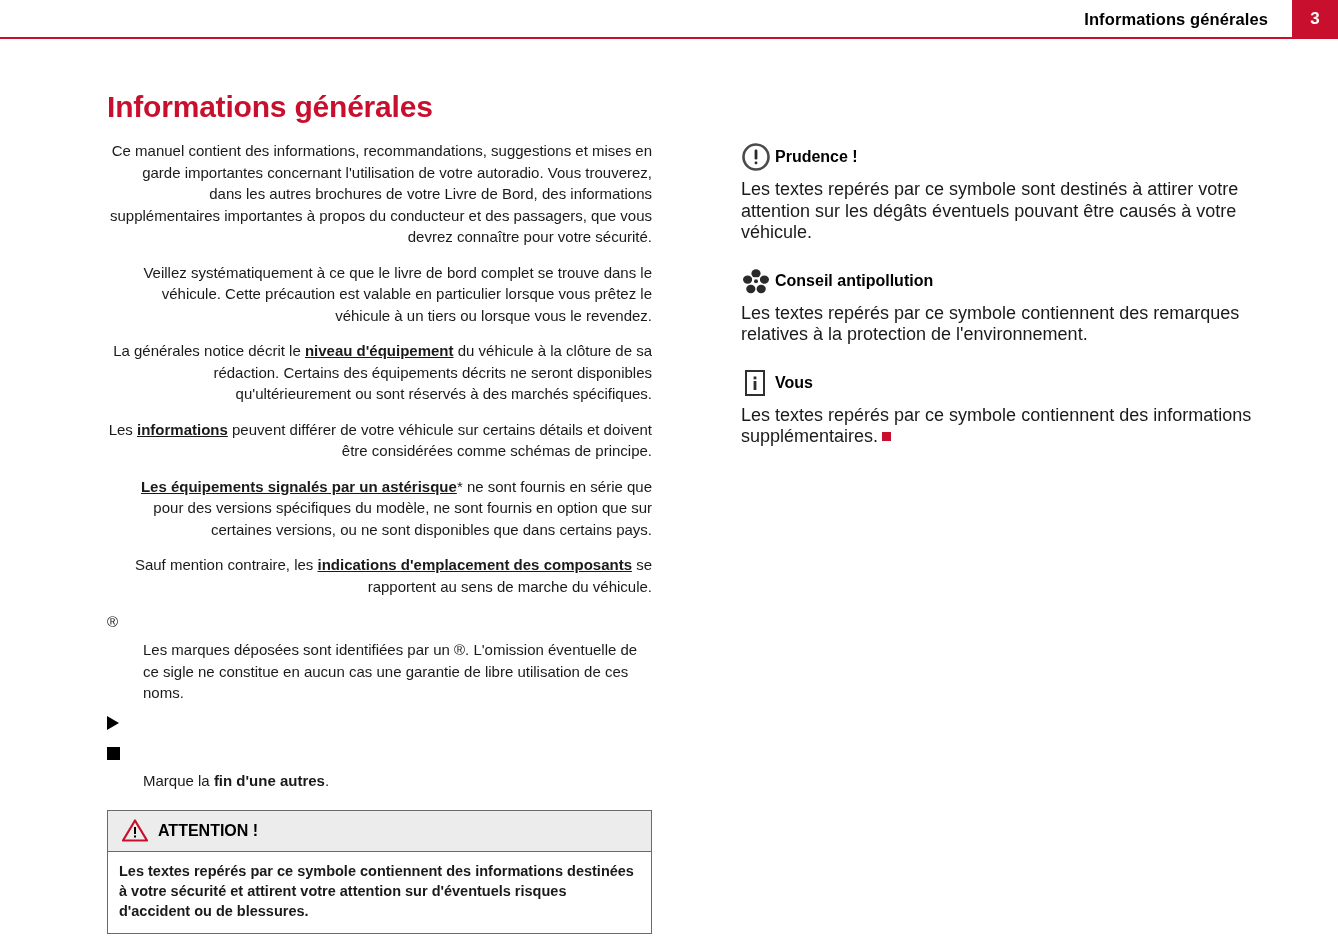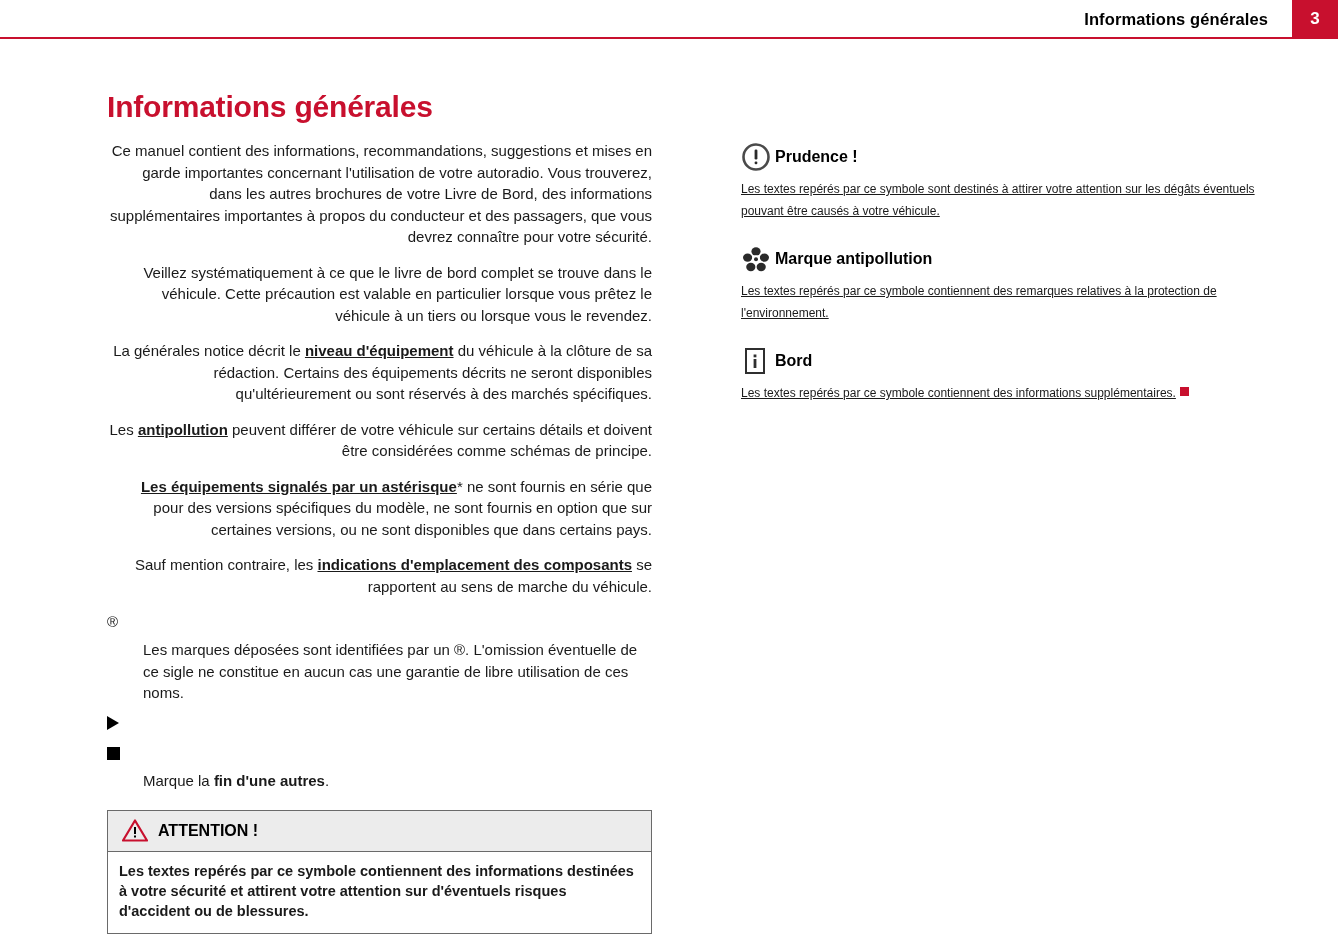--- a/index.html
+++ b/index.html
@@ -178,24 +178,23 @@
     flex: 0 0 34px;
     display: flex;
     align-items: center;
   }
   .note-title {
     font-size: 16px;
     font-weight: bold;
     color: #000;
   }
   .note-text {
-    font-size: 12px;
+    font-size: 18px;
     line-height: 21.5px;
     margin: 0;
-    text-decoration: underline;
   }
   .end-sq {
     display: inline-block;
     width: 9px;
     height: 9px;
     background: #c8102e;
     margin-left: 4px;
     position: relative;
     top: -1px;
   }
@@ -213,21 +212,21 @@
 
   <div class="col-left">
 
     <h1 class="doc-title">Informations générales</h1>
 
     <p class="para">Ce manuel contient des informations, recommandations, suggestions et mises en garde importantes concernant l'utilisation de votre autoradio. Vous trouverez, dans les autres brochures de votre Livre de Bord, des informations supplémentaires importantes à propos du conducteur et des passagers, que vous devrez connaître pour votre sécurité.</p>
     <p class="para">Veillez systématiquement à ce que le livre de bord complet se trouve dans le véhicule. Cette précaution est valable en particulier lorsque vous prêtez le véhicule à un tiers ou lorsque vous le revendez.</p>
 
     <p class="para"><span>La générales notice décrit le </span><b>niveau d'équipement</b><span> du véhicule à la clôture de sa rédaction. Certains des équipements décrits ne seront disponibles qu'ultérieurement ou sont réservés à des marchés spécifiques.</span></p>
 
-    <p class="para"><span>Les </span><b>antipollution</b><span> peuvent différer de votre véhicule sur certains détails et doivent être considérées comme schémas de principe.</span></p>
+    <p class="para"><span>Les </span><b>informations</b><span> peuvent différer de votre véhicule sur certains détails et doivent être considérées comme schémas de principe.</span></p>
 
     <p class="para"><b>Les équipements signalés par un astérisque</b><span>* ne sont fournis en série que pour des versions spécifiques du modèle, ne sont fournis en option que sur certaines versions, ou ne sont disponibles que dans certains pays.</span></p>
 
     <p class="para"><span>Sauf mention contraire, les </span><b>indications d'emplacement des composants</b><span> se rapportent au sens de marche du véhicule.</span></p>
 
     <div class="sym-list">
 
       <div class="sym-row">
         <div class="sym-mark reg">®</div>
         <div class="sym-text">Les marques déposées sont identifiées par un ®. L'omission éventuelle de ce sigle ne constitue en aucun cas une garantie de libre utilisation de ces noms.</div>
@@ -284,35 +283,35 @@
               <ellipse cx="15" cy="7.5" rx="4.6" ry="4.2"></ellipse>
               <ellipse cx="6.6" cy="13.6" rx="4.6" ry="4.2"></ellipse>
               <ellipse cx="23.4" cy="13.6" rx="4.6" ry="4.2"></ellipse>
               <ellipse cx="9.8" cy="23" rx="4.6" ry="4.2"></ellipse>
               <ellipse cx="20.2" cy="23" rx="4.6" ry="4.2"></ellipse>
             </g>
             <circle cx="15" cy="15.2" r="4" fill="#ffffff"></circle>
             <circle cx="15" cy="15.2" r="2" fill="#2a2a2a"></circle>
           </svg>
         </span>
-        <span class="note-title">Marque antipollution</span>
+        <span class="note-title">Conseil antipollution</span>
       </div>
       <p class="note-text">Les textes repérés par ce symbole contiennent des remarques relatives à la protection de l'environnement.</p>
     </div>
 
     <div class="note-block">
       <div class="note-head">
         <span class="note-icon">
           <svg width="28" height="30" viewBox="0 0 28 30">
             <rect x="4" y="2" width="20" height="26" fill="#2f2f2f"></rect>
             <rect x="6" y="4" width="16" height="22" fill="#ffffff"></rect>
             <rect x="12.6" y="8.5" width="2.8" height="2.8" fill="#2f2f2f"></rect>
             <rect x="12.6" y="13" width="2.8" height="9" fill="#2f2f2f"></rect>
           </svg>
         </span>
-        <span class="note-title">Bord</span>
+        <span class="note-title">Vous</span>
       </div>
       <p class="note-text"><span>Les textes repérés par ce symbole contiennent des informations supplémentaires.</span><span class="end-sq"></span></p>
     </div>
 
   </div>
 
 </div>
 
 </body></html>

